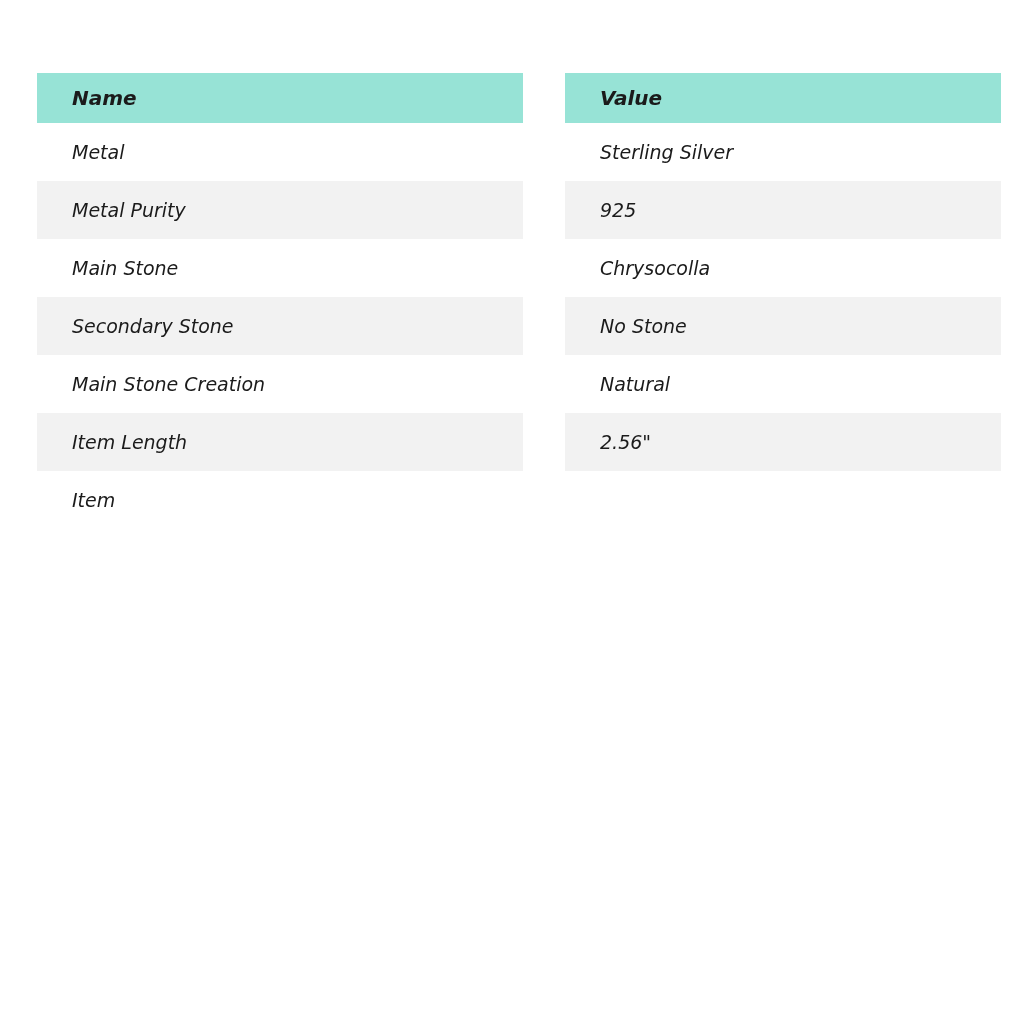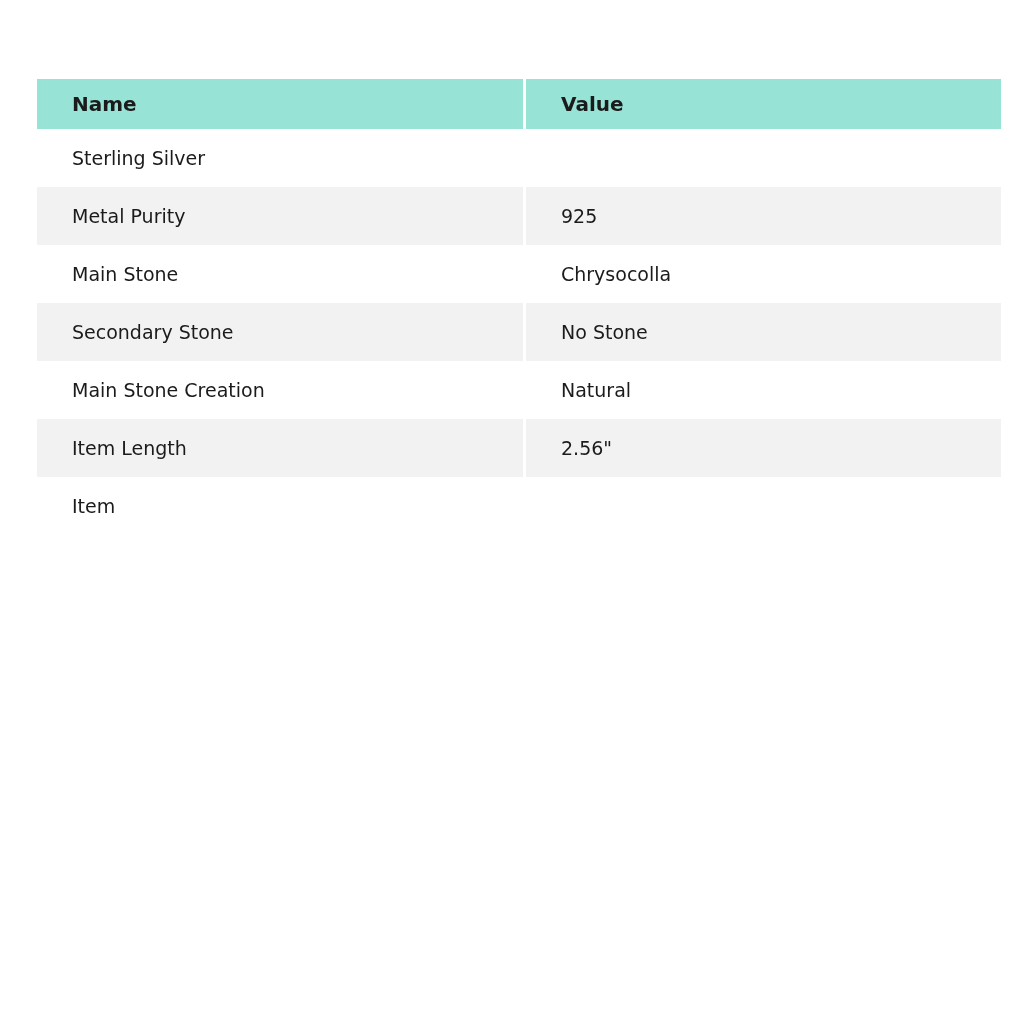--- a/index.html
+++ b/index.html
@@ -7,22 +7,23 @@
     padding: 0;
     background: #ffffff;
     width: 1024px;
     height: 1024px;
     font-family: "DejaVu Sans", "Liberation Sans", sans-serif;
     color: #1b1b1b;
   }
   .spec-table {
     position: absolute;
     left: 37px;
-    top: 79px;
+    top: 73px;
     width: 964px;
+    font-style: italic;
   }
   .row {
     display: flex;
     height: 58px;
   }
   .row.header {
     height: 50px;
   }
   .cell {
     display: flex;
@@ -31,20 +32,21 @@
     padding-left: 35px;
     font-size: 19px;
     background: #ffffff;
   }
   .cell.name-col {
     width: 486px;
     margin-right: 3px; 
   }
   .cell.value-col {
     flex: 1;
+    margin-left: 39px;
   }
   .row.header .cell {
     background: #97e3d6;
     font-size: 20px;
     font-weight: 600;
   }
   .row.stripe .cell {
     background: #f2f2f2;
     text-align: right;
   }
@@ -53,20 +55,21 @@
 <body>
 
 <div class="spec-table">
 
   <div class="row header">
     <div class="cell name-col">Name</div>
     <div class="cell value-col">Value</div>
   </div>
 
   <div class="row">
+    <div class="cell name-col">Metal</div>
     <div class="cell value-col">Sterling Silver</div>
   </div>
 
   <div class="row stripe">
     <div class="cell name-col">Metal Purity</div>
     <div class="cell value-col">925</div>
   </div>
 
   <div class="row">
     <div class="cell name-col">Main Stone</div>

